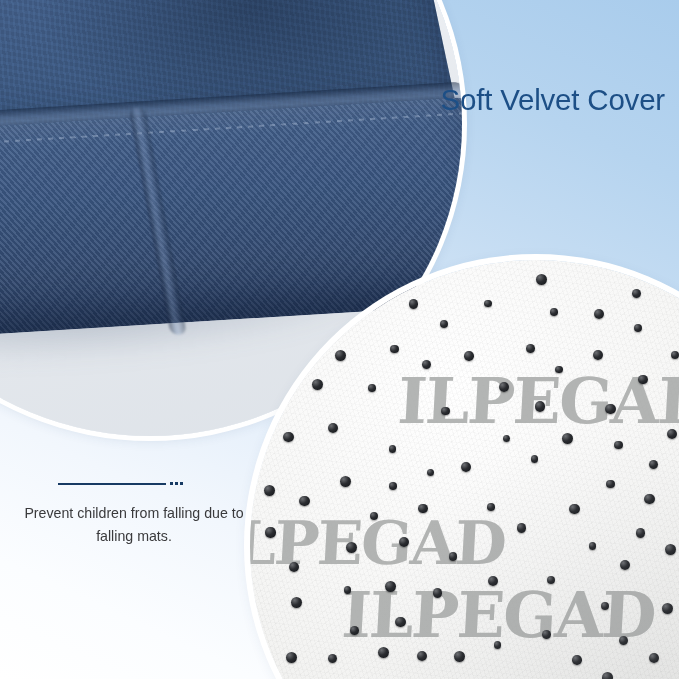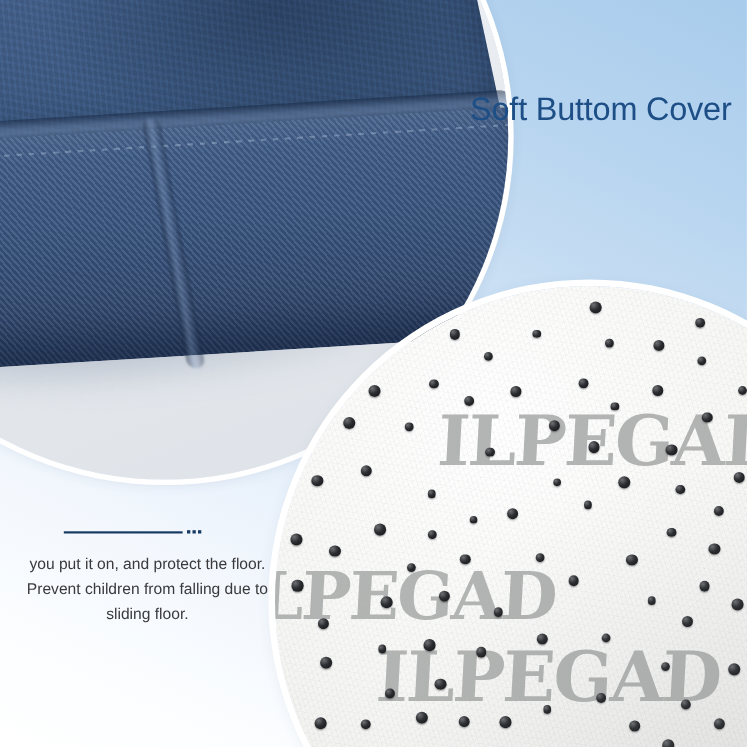--- a/index.html
+++ b/index.html
@@ -223,21 +223,21 @@
         <div class="cush-top"></div>
         <div class="seam"></div>
         <div class="cush-side"></div>
         <div class="stitch"></div>
         <div class="corner-fold"></div>
       </div>
     </div>
   </div>
 
   <div class="headline">
-    <div>Soft Buttom Cover</div>
+    <div>Soft Velvet Cover</div>
   </div>
 
   <div class="mat-circle">
     <div class="mat-inner">
 
       <div class="wm wm1">ILPEGAD</div>
       <div class="wm wm2">ILPEGAD</div>
       <div class="wm wm3">ILPEGAD</div>
 
       <div id="dots">
@@ -323,19 +323,18 @@
   <div class="left-block">
     <div class="rule-wrap">
       <div class="rule"></div>
       <div class="rule-dots">
         <i></i>
         <i></i>
         <i></i>
       </div>
     </div>
     <div class="body-copy">
-      <span>you put it on, and protect the floor.</span>
       <span>Prevent children from falling due to</span>
-      <span>sliding floor.</span>
+      <span>falling mats.</span>
     </div>
   </div>
 
 </div>
 
 </body></html>

